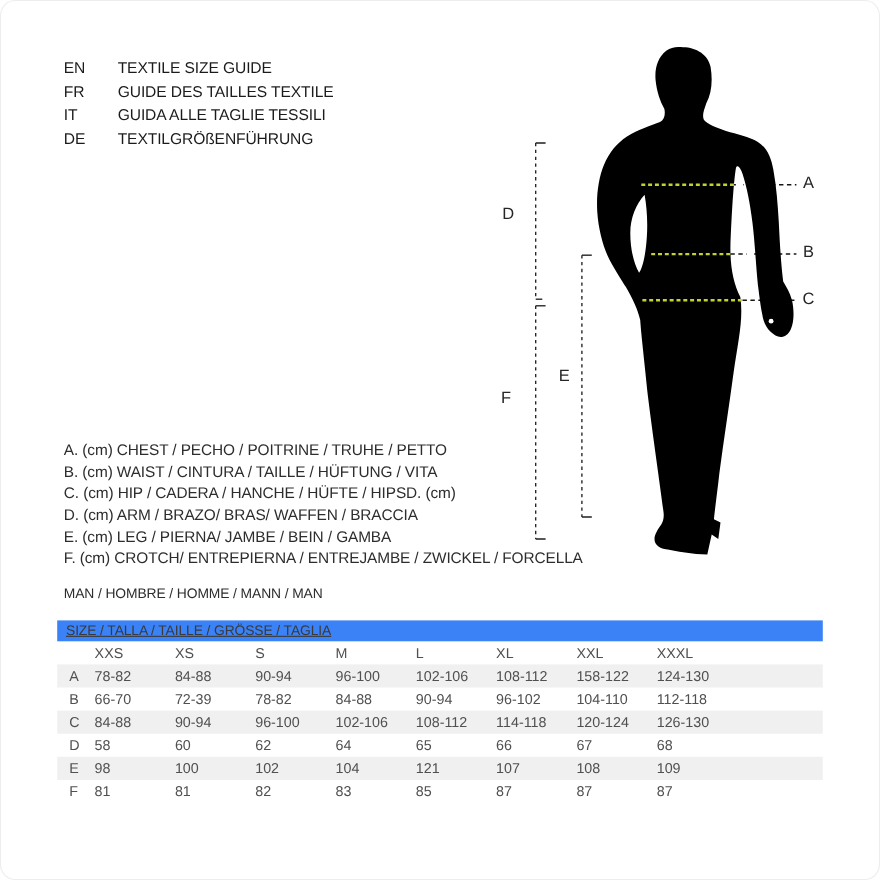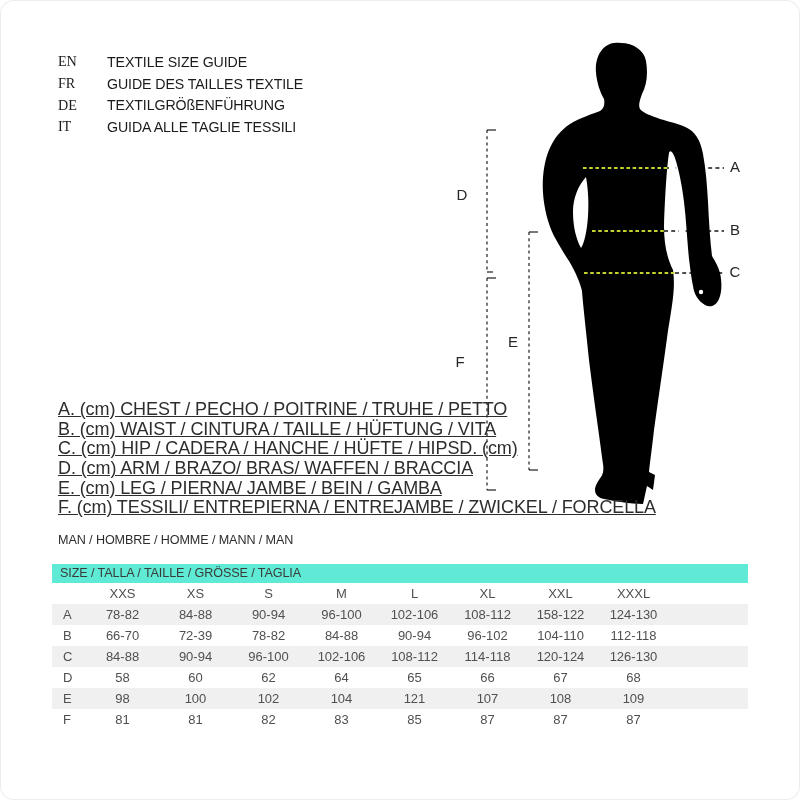--- a/index.html
+++ b/index.html
@@ -4,64 +4,64 @@
 <style>
   html,body{margin:0;padding:0;background:#fff;}
   .page{
     position:relative;width:800px;height:800px;background:#ffffff;overflow:hidden;
     font-family:"Liberation Sans", sans-serif;
     border-radius:14px; box-shadow: inset 0 0 0 1px #ededed;
   }
   
   .lang-block{position:absolute;left:58px;top:51px;}
   .lang-row{display:flex;height:21.7px;align-items:center;font-size:14.2px;color:#1b1b1b;letter-spacing:-0.1px;}
-  .lang-code{width:49px;font-family:Liberation Serif, serif;}
+  .lang-code{width:49px;}
   
   .figure-svg{position:absolute;left:440px;top:35px;width:330px;height:480px;}
   .fig-label{position:absolute;font-size:15px;color:#262626;width:16px;text-align:center;}
   .lbl-a{left:727px;top:158px;}
   .lbl-b{left:727px;top:221px;}
   .lbl-c{left:727px;top:263px;}
   .lbl-d{left:454px;top:186px;}
   .lbl-e{left:505px;top:333px;}
   .lbl-f{left:452px;top:353px;}
   
   .legend-block{position:absolute;left:58px;top:400px;}
-  .legend-line{height:19.7px;line-height:19.7px;font-size:18px;color:#2d2d2d;white-space:nowrap;letter-spacing:-0.1px;text-decoration:underline;}
+  .legend-line{height:19.7px;line-height:19.7px;font-size:14px;color:#2d2d2d;white-space:nowrap;letter-spacing:-0.1px;}
   .subject-line{position:absolute;left:58px;top:530px;height:20px;line-height:20px;font-size:12.6px;color:#2d2d2d;letter-spacing:-0.1px;text-align:center;}
   
   .size-table{position:absolute;left:52px;top:564px;width:696px;}
-  .st-bar{height:19px;background:#5eead4;color:#3a3a3a;font-size:12.6px;line-height:19px;padding-left:8px;letter-spacing:-0.1px;}
+  .st-bar{height:19px;background:#3b82f6;color:#3a3a3a;font-size:12.6px;line-height:19px;padding-left:8px;letter-spacing:-0.1px;text-decoration:underline;}
   .st-row{display:flex;height:21px;line-height:21px;font-size:13px;color:#505050;}
   .st-row.stripe{background:#f0f0f0;}
   .st-letter{width:34px;padding-left:11px;box-sizing:border-box;}
-  .st-cell{width:73px;text-align:center;}
+  .st-cell{width:73px;text-align:left;}
   .st-spacer{flex:1;}
 </style>
 </head>
 <body>
 
 <div class="page">
 
   <div class="lang-block">
     <div class="lang-row">
       <span class="lang-code">EN</span>
       <span class="lang-label">TEXTILE SIZE GUIDE</span>
     </div>
     <div class="lang-row">
       <span class="lang-code">FR</span>
       <span class="lang-label">GUIDE DES TAILLES TEXTILE</span>
     </div>
     <div class="lang-row">
+      <span class="lang-code">IT</span>
+      <span class="lang-label">GUIDA ALLE TAGLIE TESSILI</span>
+    </div>
+    <div class="lang-row">
       <span class="lang-code">DE</span>
       <span class="lang-label">TEXTILGRÖßENFÜHRUNG</span>
-    </div>
-    <div class="lang-row">
-      <span class="lang-code">IT</span>
-      <span class="lang-label">GUIDA ALLE TAGLIE TESSILI</span>
     </div>
   </div>
 
   <svg class="figure-svg" viewBox="440 35 330 480" aria-hidden="true">
 
     <line x1="665" y1="168" x2="724" y2="168" stroke="#161616" stroke-width="1.4" stroke-dasharray="4 3.2"></line>
     <line x1="664" y1="231" x2="724" y2="231" stroke="#161616" stroke-width="1.4" stroke-dasharray="4 3.2"></line>
     <line x1="675" y1="273" x2="724" y2="273" stroke="#161616" stroke-width="1.4" stroke-dasharray="4 3.2"></line>
 
     <g stroke="#1e1e1e" stroke-width="1.2">
@@ -147,21 +147,21 @@
   <span class="fig-label lbl-d">D</span>
   <span class="fig-label lbl-e">E</span>
   <span class="fig-label lbl-f">F</span>
 
   <div class="legend-block">
     <div class="legend-line">A. (cm) CHEST / PECHO / POITRINE / TRUHE / PETTO</div>
     <div class="legend-line">B. (cm) WAIST / CINTURA / TAILLE / HÜFTUNG / VITA</div>
     <div class="legend-line">C. (cm) HIP / CADERA / HANCHE / HÜFTE / HIPSD. (cm)</div>
     <div class="legend-line">D. (cm) ARM / BRAZO/ BRAS/ WAFFEN / BRACCIA</div>
     <div class="legend-line">E. (cm) LEG / PIERNA/ JAMBE / BEIN / GAMBA</div>
-    <div class="legend-line">F. (cm) TESSILI/ ENTREPIERNA / ENTREJAMBE / ZWICKEL / FORCELLA</div>
+    <div class="legend-line">F. (cm) CROTCH/ ENTREPIERNA / ENTREJAMBE / ZWICKEL / FORCELLA</div>
   </div>
   <div class="subject-line">MAN / HOMBRE / HOMME / MANN / MAN</div>
 
   <div class="size-table">
     <div class="st-bar">SIZE / TALLA / TAILLE / GRÖSSE / TAGLIA</div>
 
     <div class="st-row">
       <span class="st-letter"></span>
       <span class="st-cell">XXS</span>
       <span class="st-cell">XS</span>

